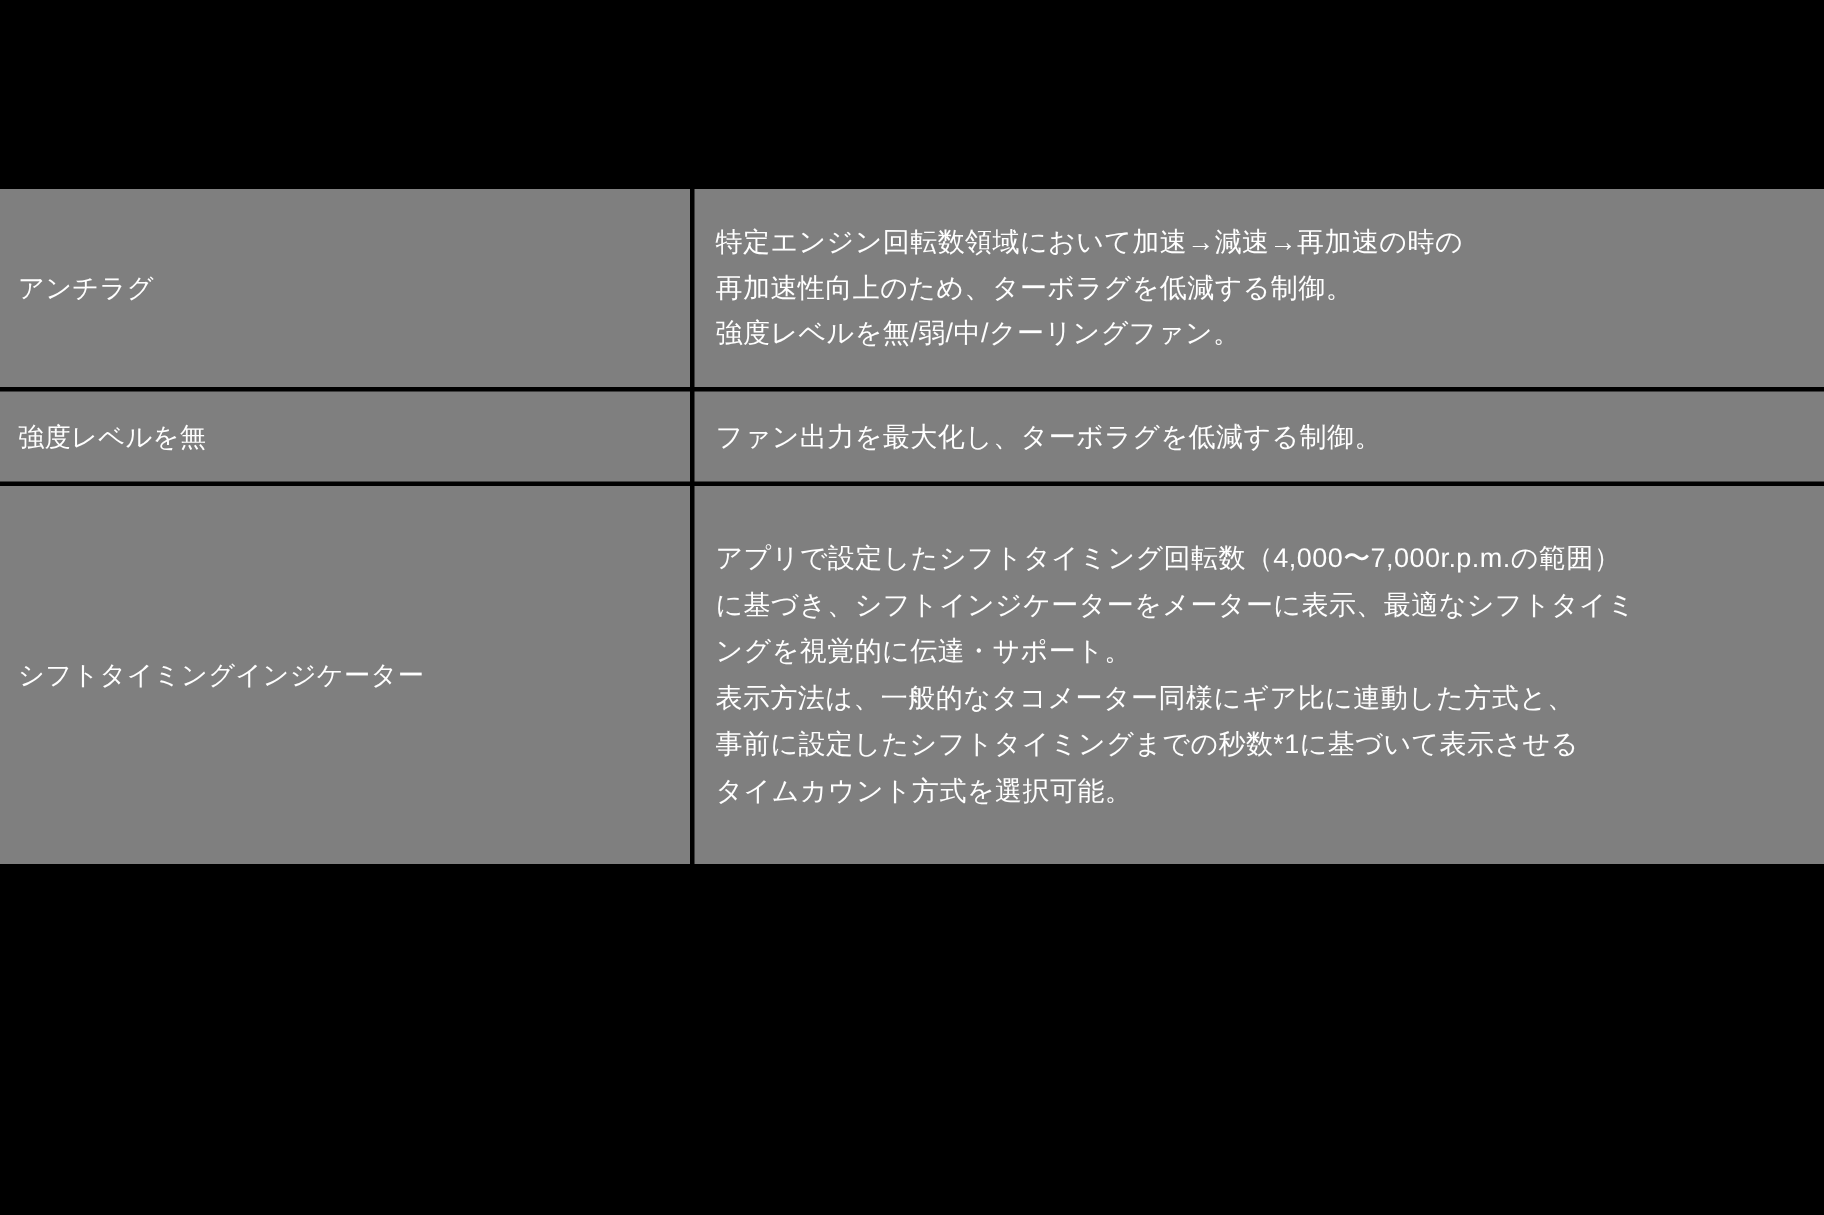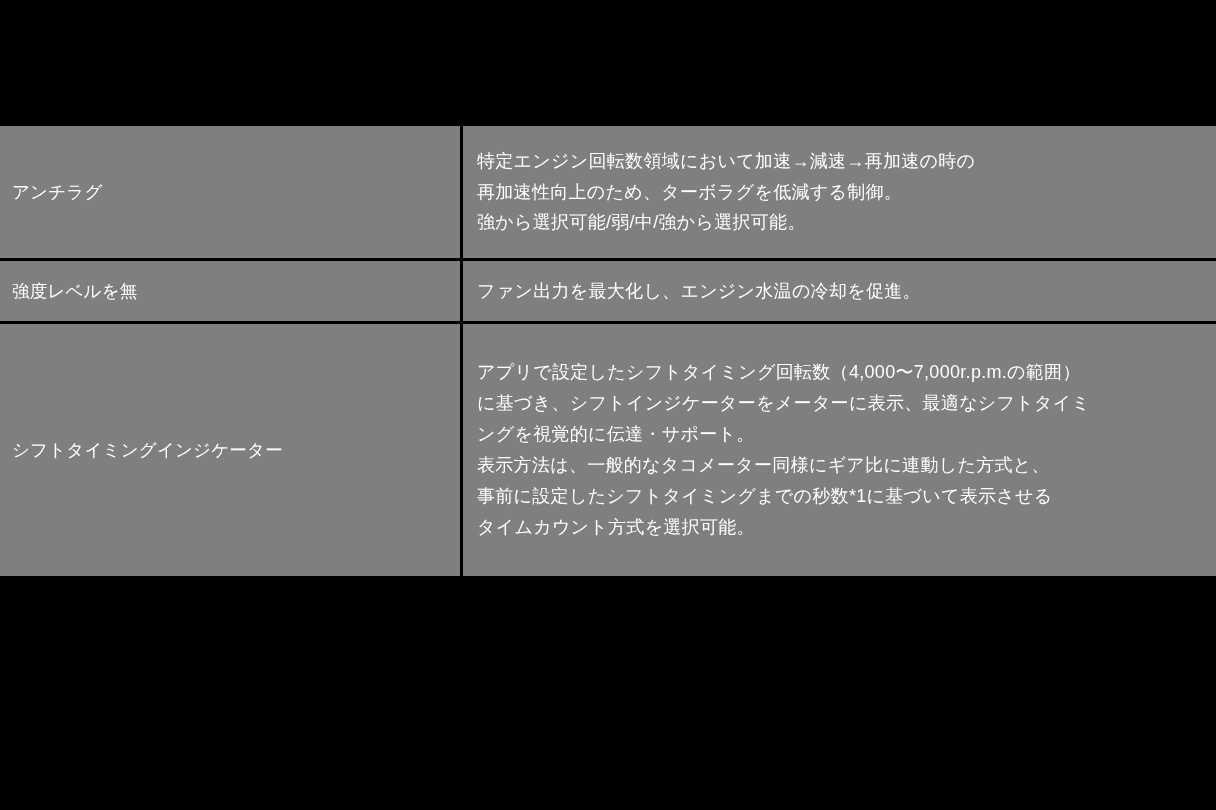--- a/index.html
+++ b/index.html
@@ -94,31 +94,31 @@
   <table class="spec-table">
     <tbody>
       <tr class="row-anti">
         <td class="name-cell">
           <div class="cell-inner">アンチラグ</div>
         </td>
         <td class="desc-cell">
           <div class="cell-inner">
             <span class="desc-line">特定エンジン回転数領域において加速→減速→再加速の時の</span>
             <span class="desc-line">再加速性向上のため、ターボラグを低減する制御。</span>
-            <span class="desc-line">強から選択可能/弱/中/強から選択可能。</span>
+            <span class="desc-line">強度レベルを無/弱/中/クーリングファン。</span>
           </div>
         </td>
       </tr>
       <tr class="row-fan">
         <td class="name-cell">
           <div class="cell-inner">強度レベルを無</div>
         </td>
         <td class="desc-cell">
           <div class="cell-inner">
-            <span class="desc-line">ファン出力を最大化し、エンジン水温の冷却を促進。</span>
+            <span class="desc-line">ファン出力を最大化し、ターボラグを低減する制御。</span>
           </div>
         </td>
       </tr>
       <tr class="row-shift">
         <td class="name-cell">
           <div class="cell-inner">シフトタイミングインジケーター</div>
         </td>
         <td class="desc-cell">
           <div class="cell-inner">
             <span class="desc-line">アプリで設定したシフトタイミング回転数（4,000〜7,000r.p.m.の範囲）</span>

